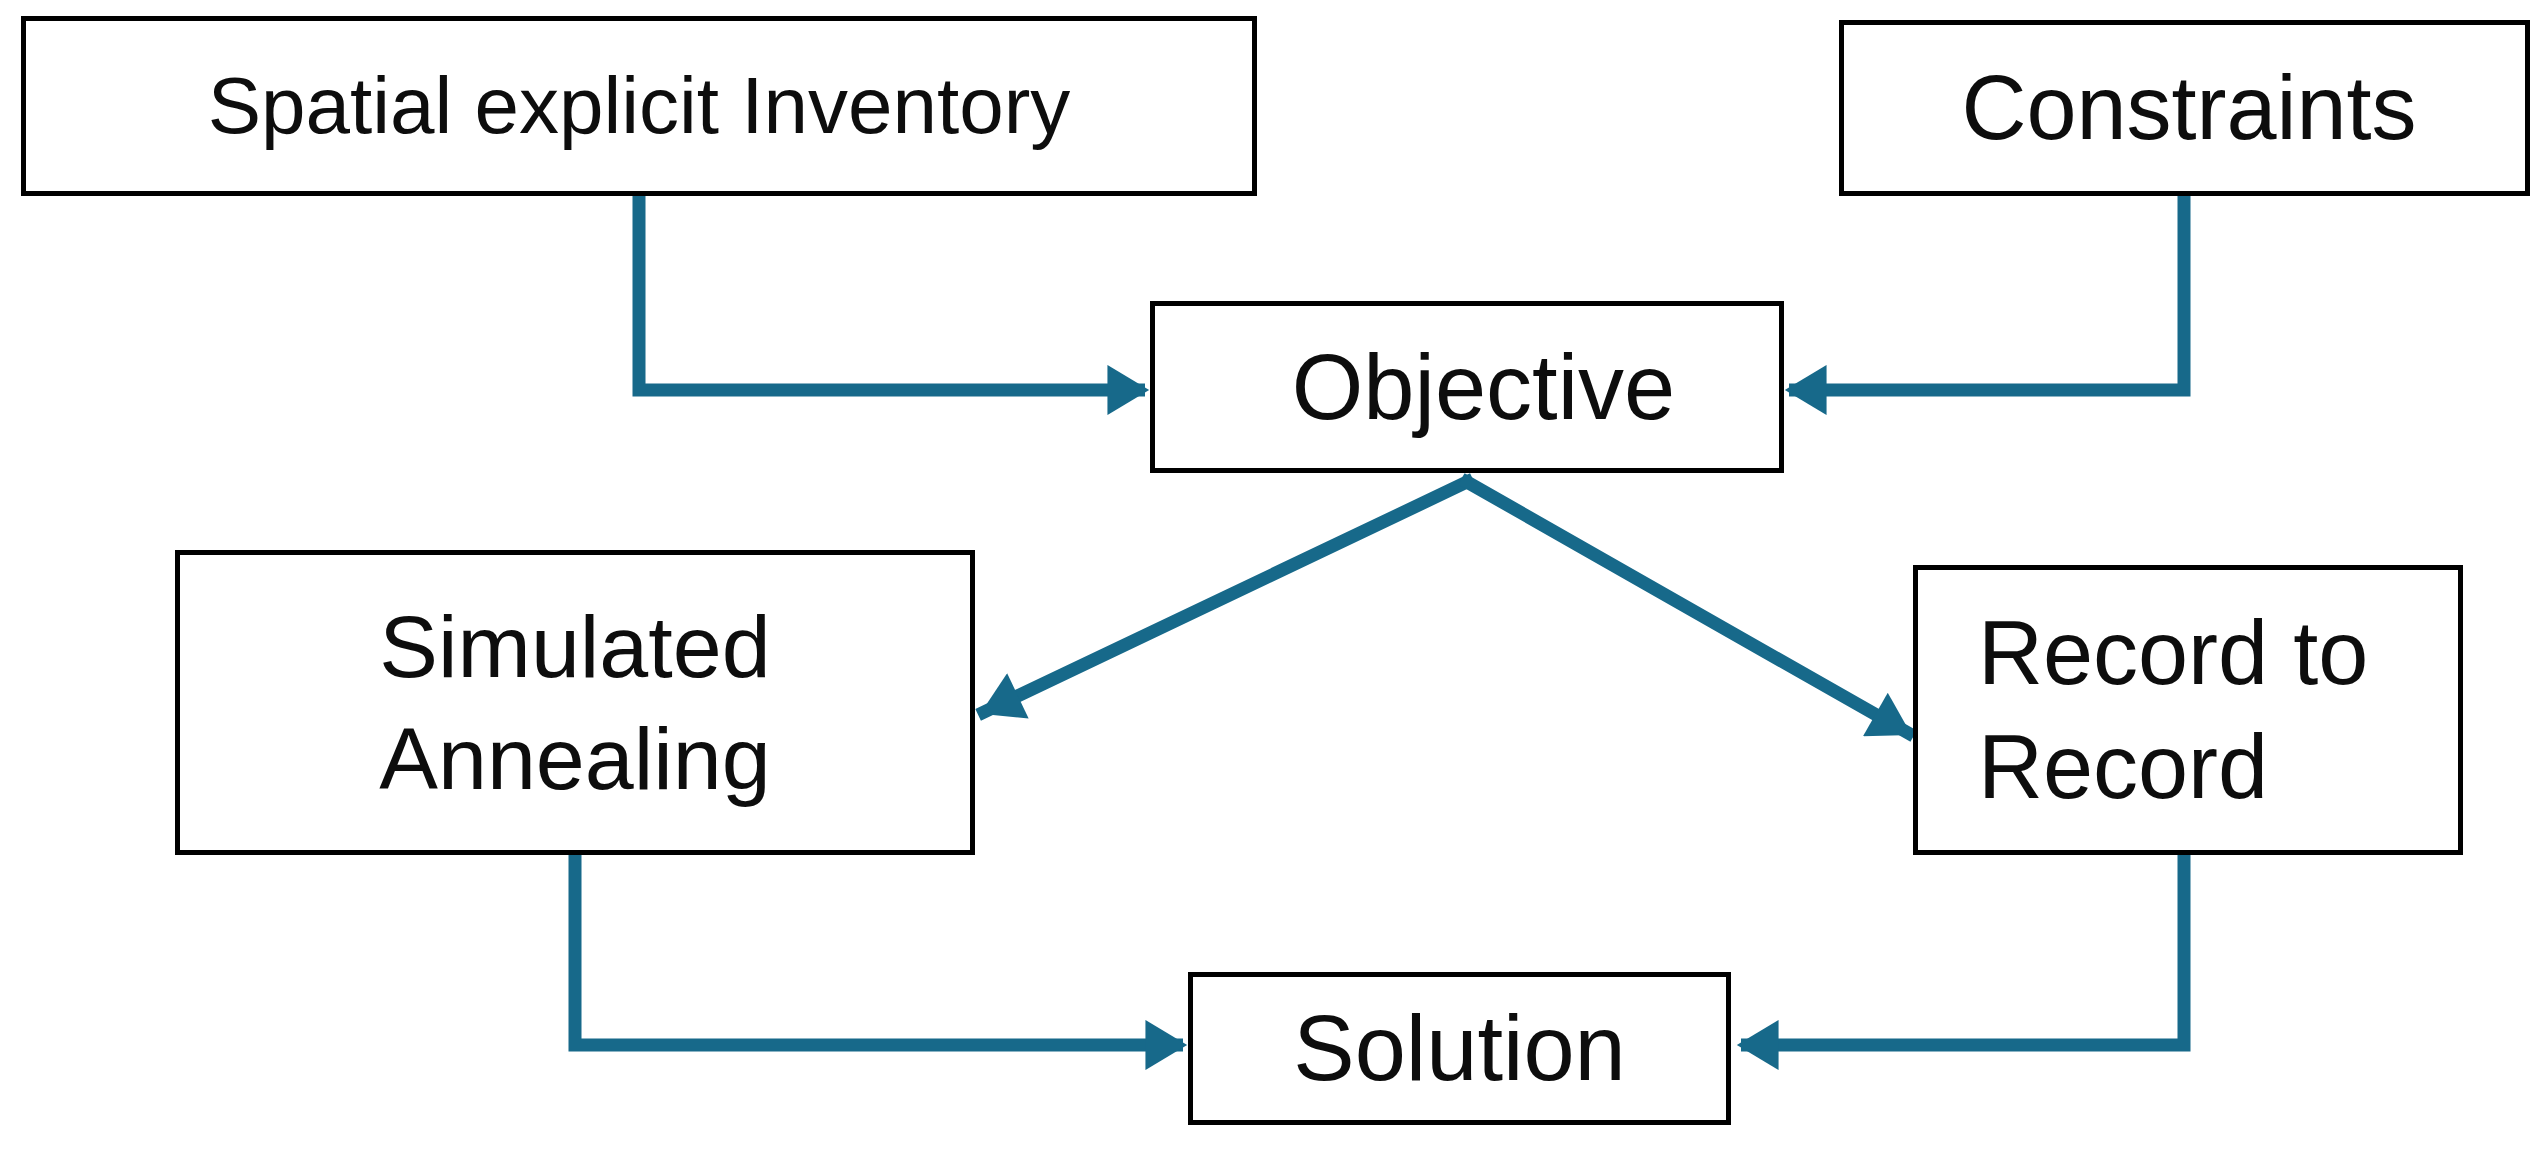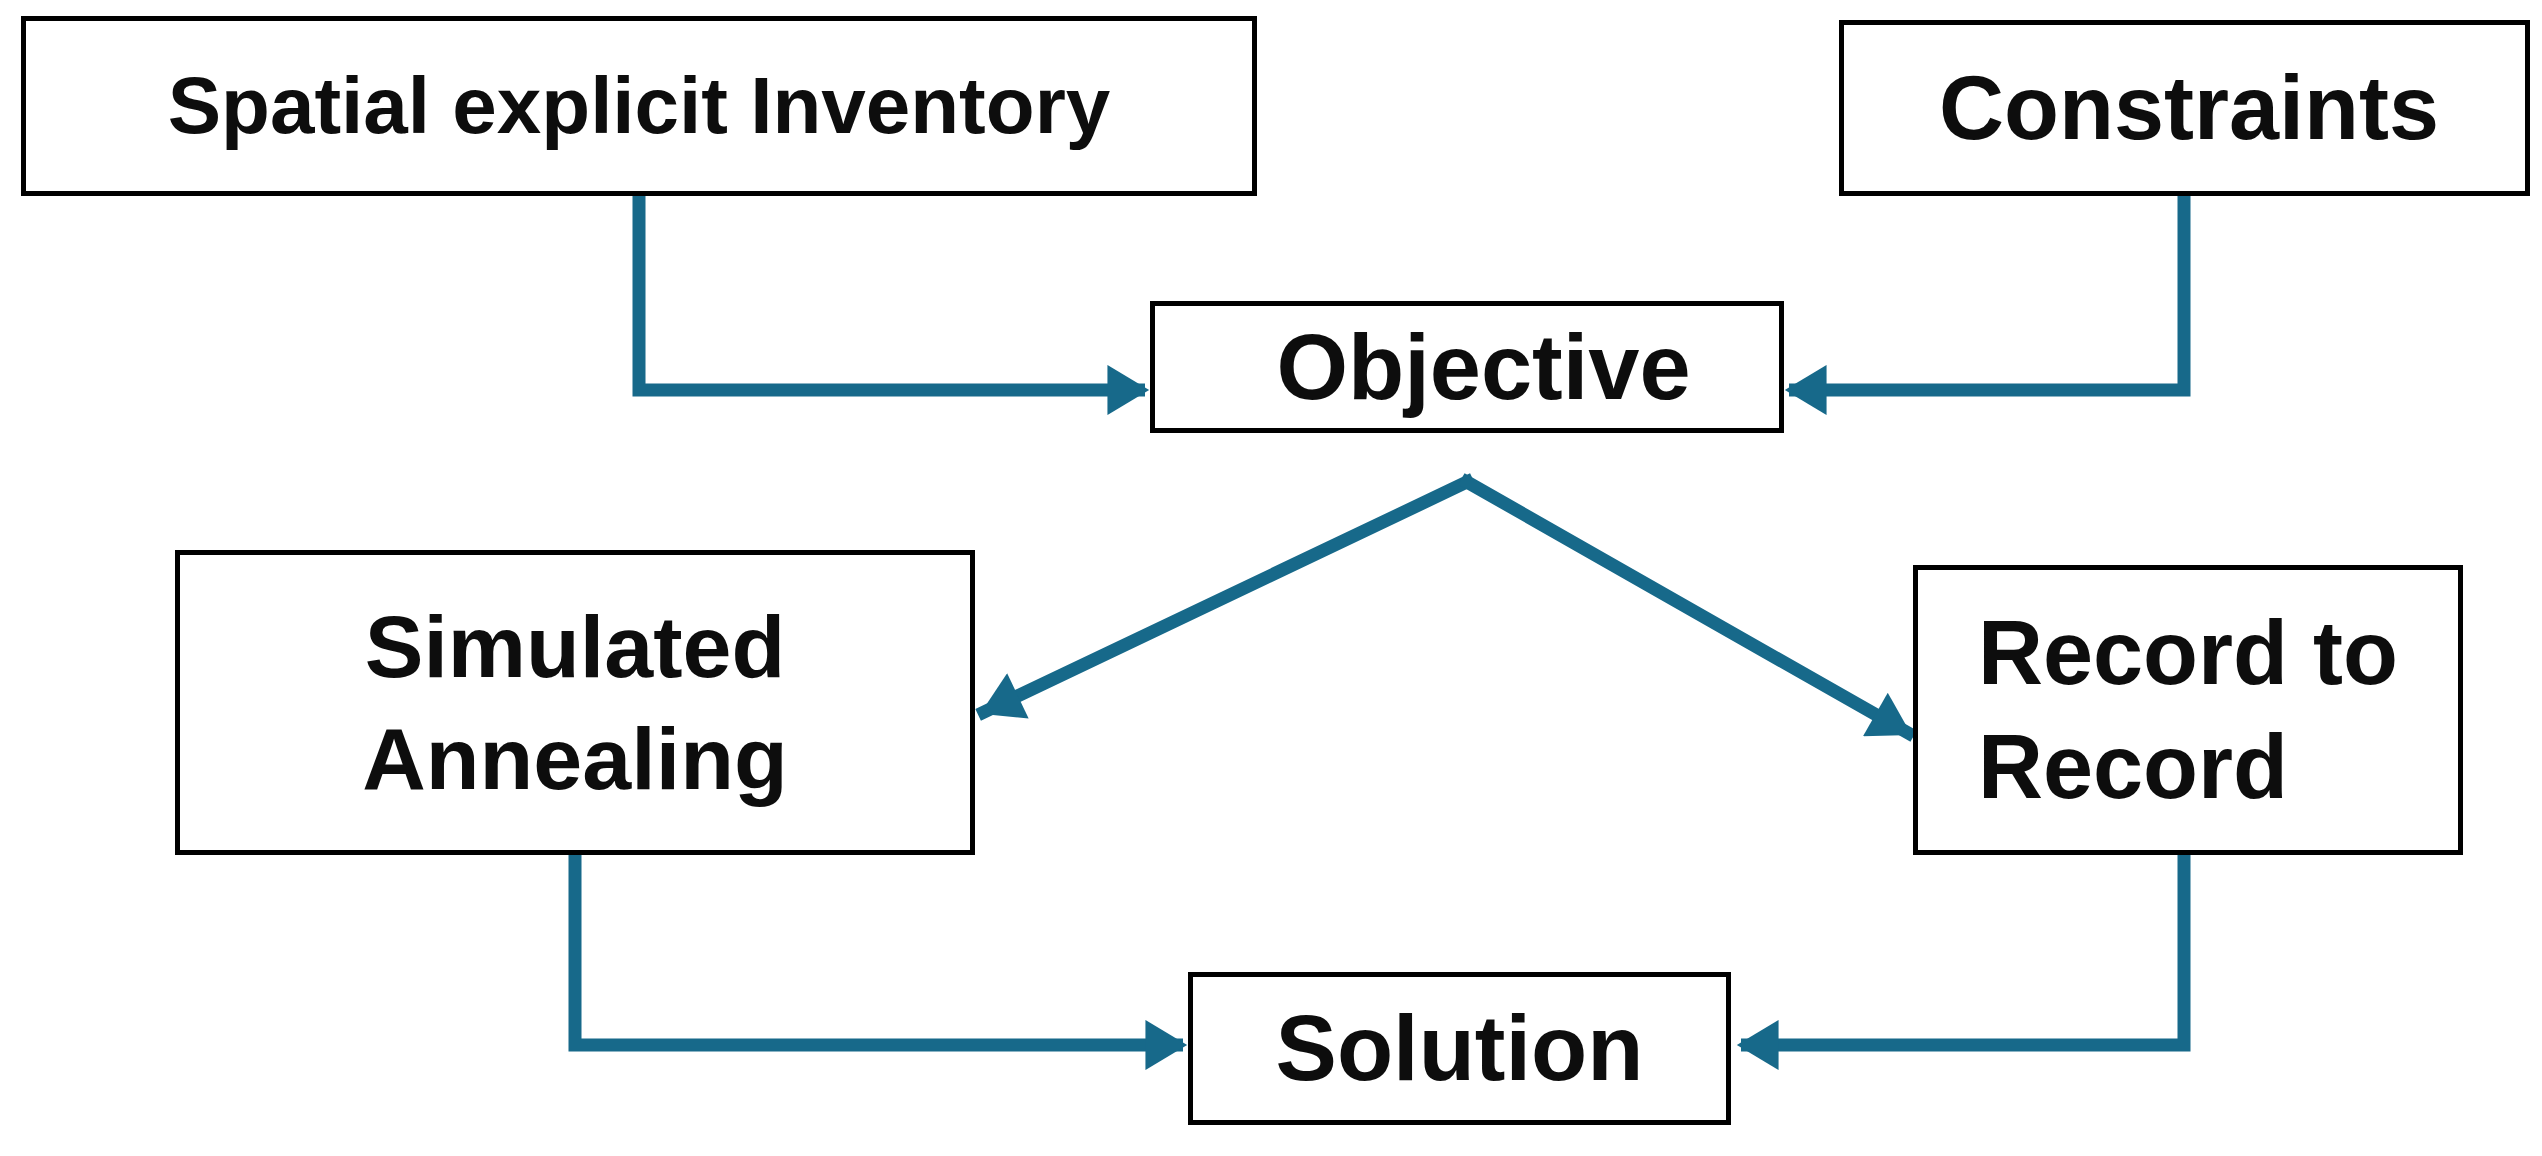--- a/index.html
+++ b/index.html
@@ -8,21 +8,20 @@
     background: var(--background, #ffffff);
   }
   #canvas {
     position: relative;
     width: 2542px;
     height: 1156px;
     background: var(--background, #ffffff);
     font-family: "Liberation Sans", "DejaVu Sans", sans-serif;
     color: var(--text, #0d0d0d);
     overflow: hidden;
-    font-weight: bold;
   }
   #edges {
     position: absolute;
     left: 0; top: 0;
     width: 2542px;
     height: 1156px;
     pointer-events: none;
   }
   .node {
     position: absolute;
@@ -34,21 +33,21 @@
     justify-content: center;
     text-align: center;
   }
   .node .label {
     white-space: pre-line;
     line-height: 1.27;
   }
   
   #n-sei        { left: 21px;   top: 16px;  width: 1236px; height: 180px; font-size: 80px; }
   #n-constraints{ left: 1839px; top: 20px;  width: 691px;  height: 176px; font-size: 90px; padding-left: 9px; }
-  #n-objective  { left: 1150px; top: 301px; width: 634px;  height: 132px; font-size: 92px; padding-left: 33px; }
+  #n-objective  { left: 1150px; top: 301px; width: 634px;  height: 172px; font-size: 92px; padding-left: 33px; }
   #n-sa         { left: 175px;  top: 550px; width: 800px;  height: 305px; font-size: 88px; }
   #n-rtr        { left: 1913px; top: 565px; width: 550px;  height: 290px; font-size: 90px;
                   justify-content: flex-start; text-align: left; padding-left: 60px; }
   #n-solution   { left: 1188px; top: 972px; width: 543px;  height: 153px; font-size: 92px; }
 </style>
 </head>
 <body>
 
 <div id="canvas">
 

